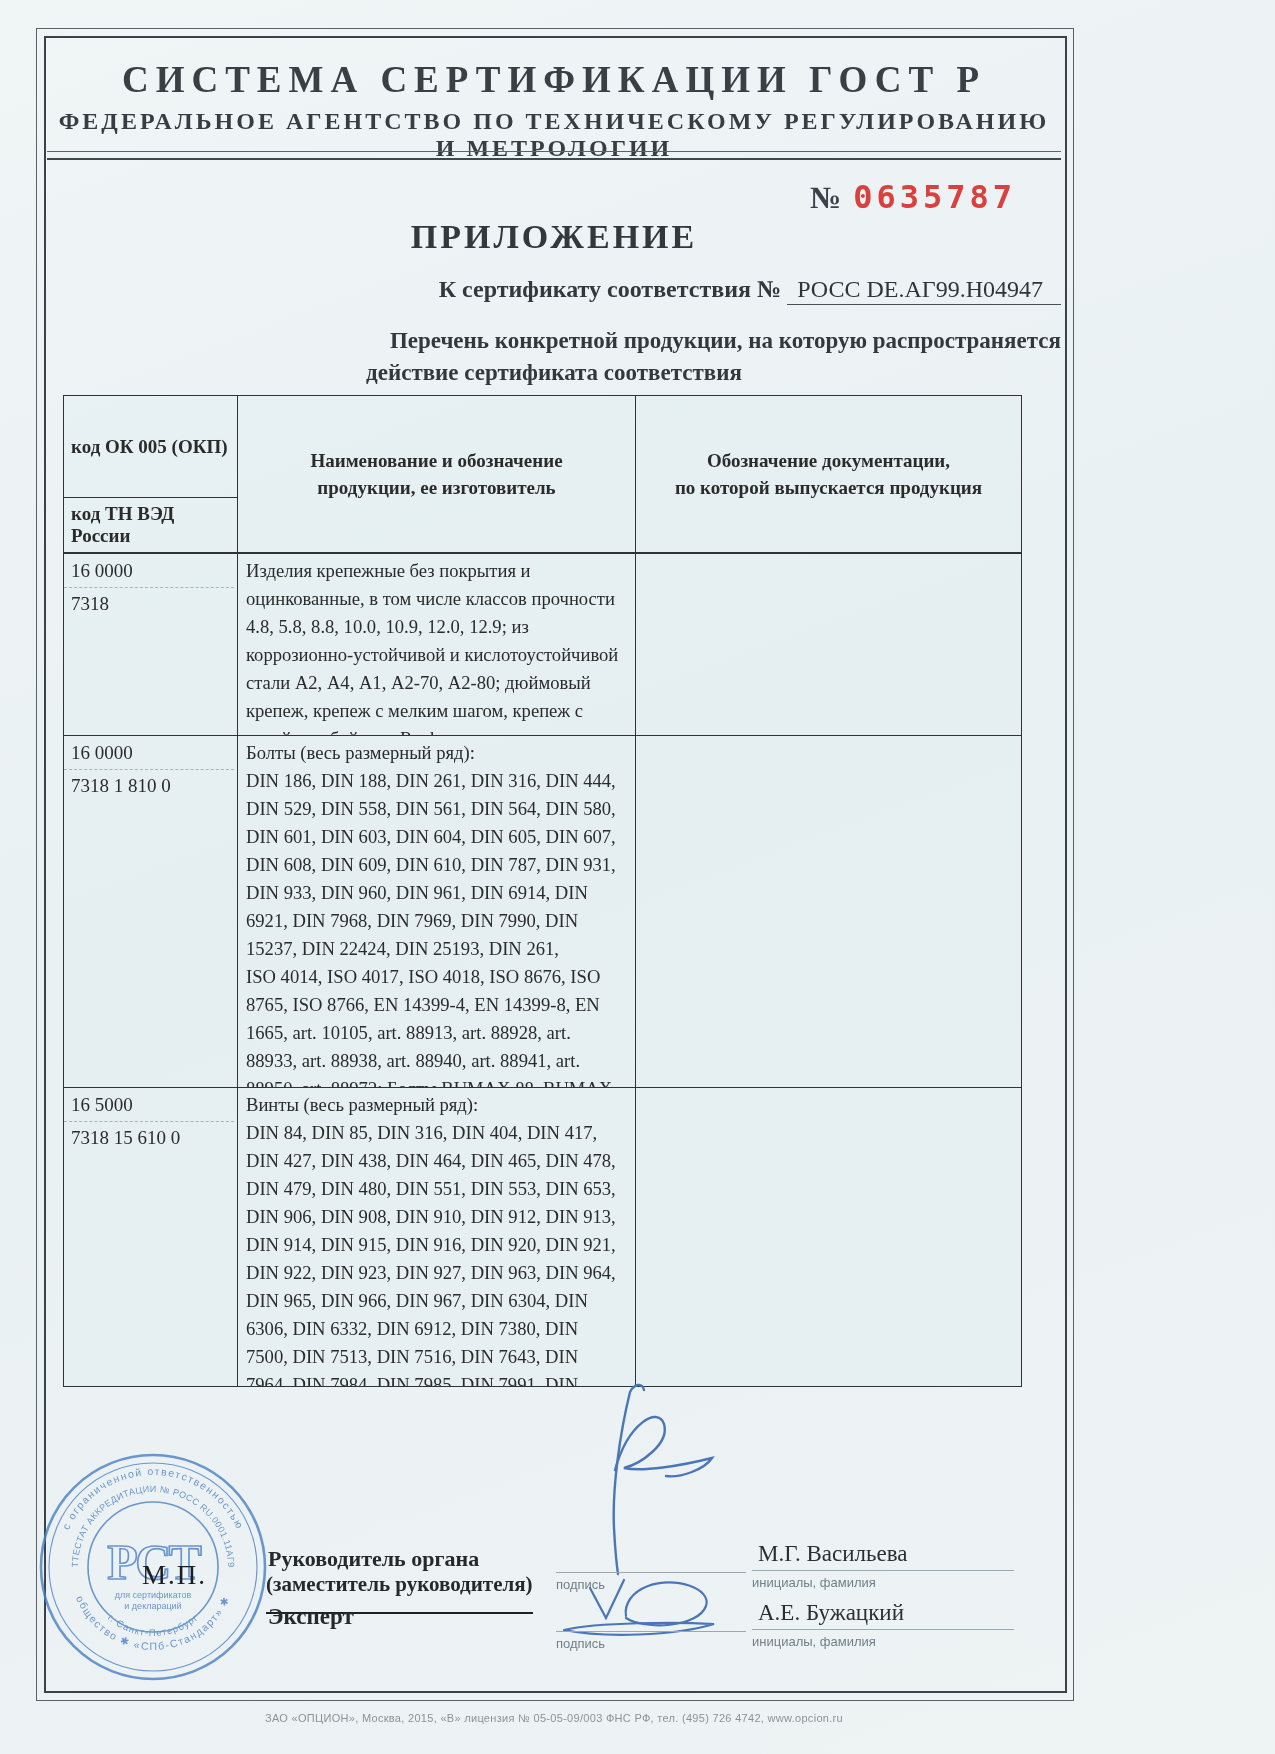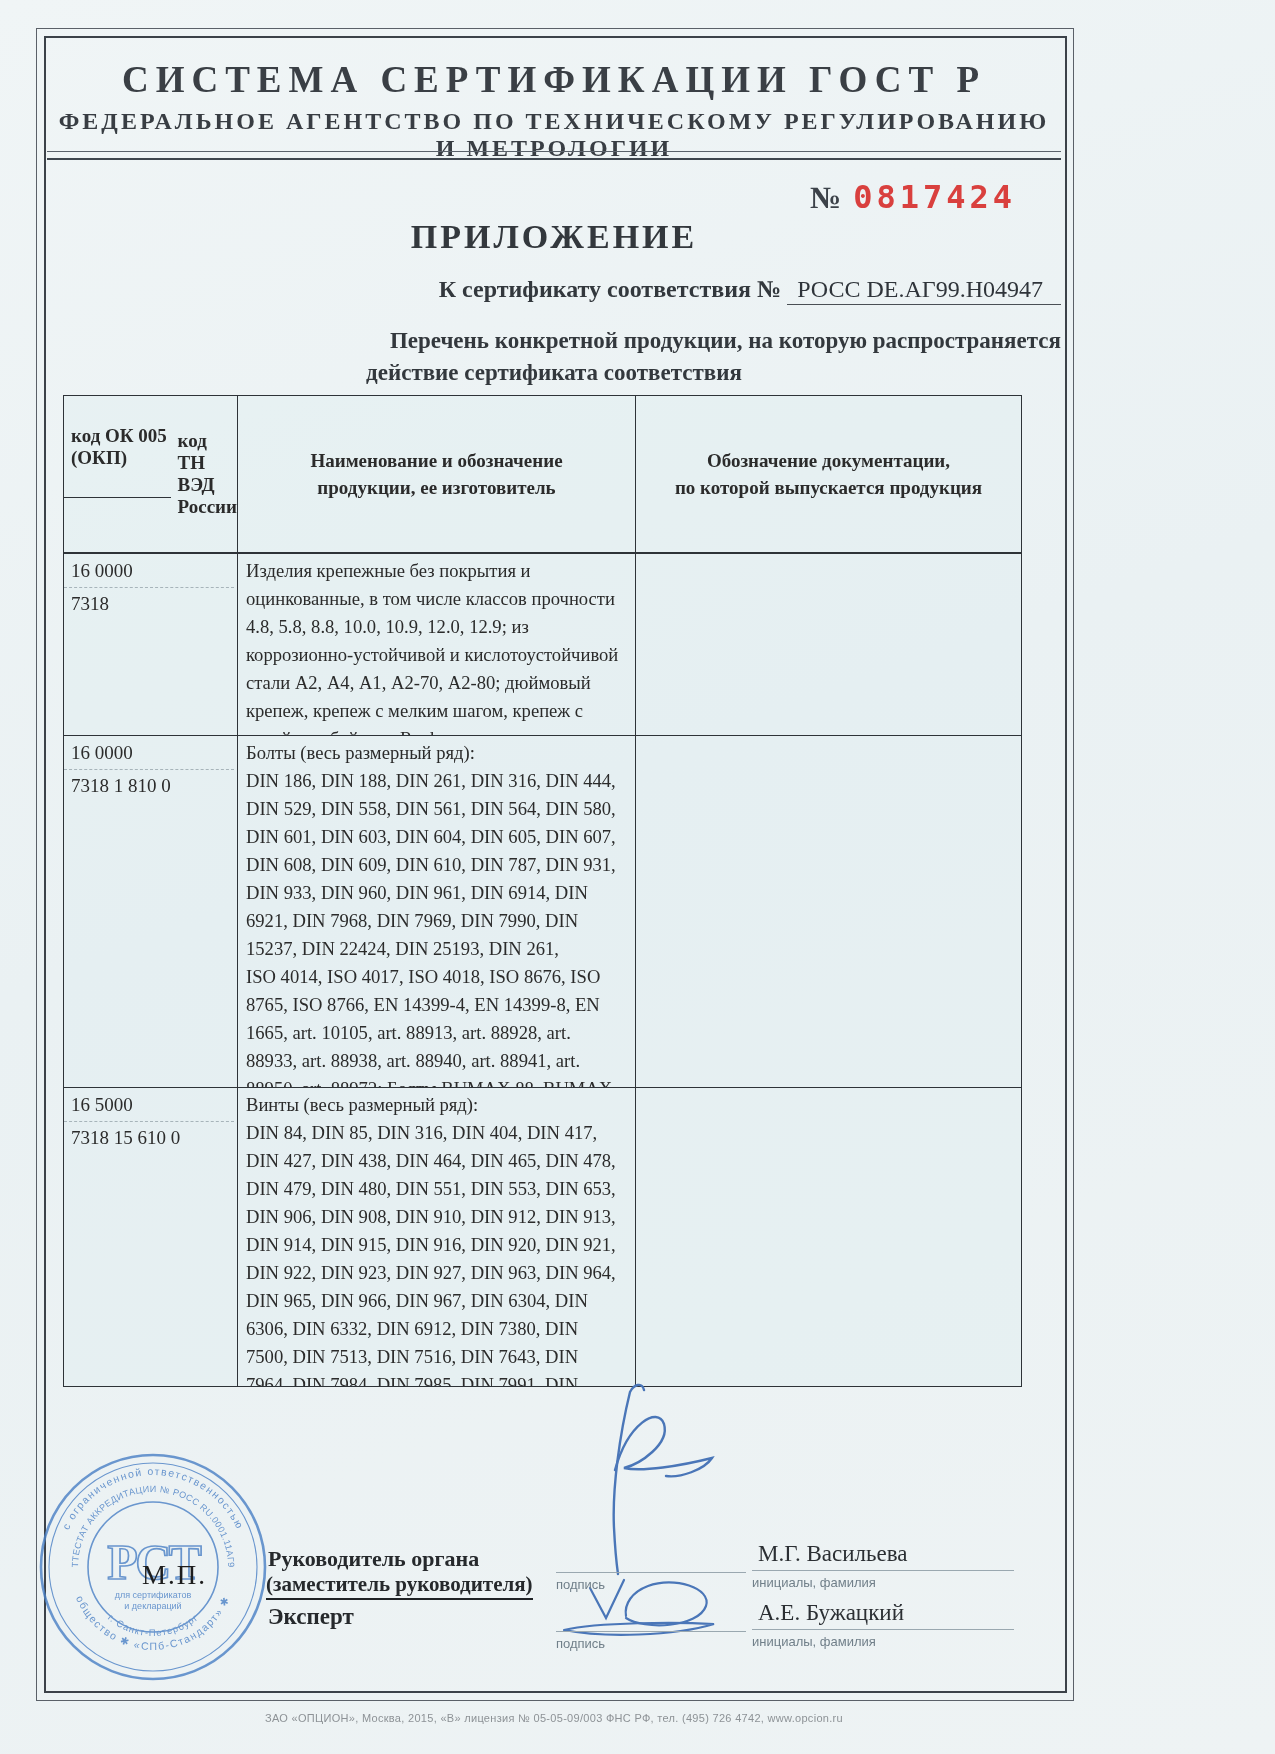--- a/index.html
+++ b/index.html
@@ -44,34 +44,34 @@
   .tbl { position:absolute; left:63px; top:395px; width:957px;
     display:grid; grid-template-columns:174px 398px 385px;
     grid-template-rows:158px 182px 352px 298px;
     border:1.6px solid #2e3338; background:rgba(223,238,241,.4); }
   .c { border-right:1.1px solid #2e3338; border-bottom:1.4px solid #2e3338; overflow:hidden; }
   .c.last { border-right:none; }
   .c.bot { border-bottom:none; }
   .hcell { display:flex; align-items:center; justify-content:center; text-align:center;
     font-weight:bold; font-size:19px; line-height:27px; white-space:pre-line;
     border-bottom:2.6px solid #2e3338; }
-  .hsplit { display:flex; flex-direction:row; border-bottom:2.6px solid #2e3338; }
+  .hsplit { display:flex; flex-direction:column; border-bottom:2.6px solid #2e3338; }
   .hsplit .top { height:101px; border-bottom:1.1px solid #2e3338; display:flex; align-items:center;
     padding-left:7px; font-weight:bold; font-size:19px; }
   .hsplit .btm { flex:1; display:flex; align-items:center; padding-left:7px;
     font-weight:bold; font-size:19px; }
   .codecell { padding:4px 3px 0 7px; font-size:19px; line-height:25px; }
   .dash { border-top:1.6px dashed #a7b4ba; margin:4px 0 3px -7px; }
   .namecell { padding:3px 4px 0 8px; font-size:18.6px; line-height:28px; white-space:pre-line; }
 
   
   .mp { position:absolute; left:142px; top:1560px; font-size:27px; letter-spacing:2px; color:#1d1d1d; }
   .role1 { position:absolute; left:268px; top:1546px; font-size:22px; font-weight:bold; color:#26292c; }
   .role2 { position:absolute; left:266px; top:1572px; font-size:21px; font-weight:bold; color:#26292c;
-    border-bottom:2.6px solid #1f2225; padding-bottom:1px; }
+    border-bottom:2.6px solid #1f2225; padding-bottom:15px; }
   .role3 { position:absolute; left:268px; top:1604px; font-size:23px; font-weight:bold; color:#26292c; }
   .sline { position:absolute; border-top:1.3px solid #9aa8b0; }
   .sl1 { left:556px; top:1572px; width:190px; }
   .sl2 { left:556px; top:1631px; width:190px; }
   .nl1 { left:752px; top:1570px; width:262px; }
   .nl2 { left:752px; top:1629px; width:262px; }
   .cap { position:absolute; font-family:"Liberation Sans", sans-serif; font-size:13px;
     color:#707f89; }
   .cap1 { left:556px; top:1577px; width:190px; }
   .cap2 { left:556px; top:1636px; width:190px; }
@@ -96,21 +96,21 @@
   <div class="frame-outer"></div>
   <div class="frame-inner"></div>
 
   <div class="lh1">СИСТЕМА СЕРТИФИКАЦИИ ГОСТ Р</div>
   <div class="lh2">ФЕДЕРАЛЬНОЕ АГЕНТСТВО ПО ТЕХНИЧЕСКОМУ РЕГУЛИРОВАНИЮ И МЕТРОЛОГИИ</div>
   <div class="hr-thin"></div>
   <div class="hr-thick"></div>
 
   <div class="blank-no">
     <span class="pre">№</span>
-    <span class="val">0817424</span>
+    <span class="val">0635787</span>
   </div>
 
   <div class="doc-title">ПРИЛОЖЕНИЕ</div>
 
   <div class="cert-line">
     <span class="lbl">К сертификату соответствия №</span>
     <span class="val">РОСС DE.АГ99.Н04947</span>
   </div>
 
   <div class="desc1">Перечень конкретной продукции,  на которую распространяется</div>

